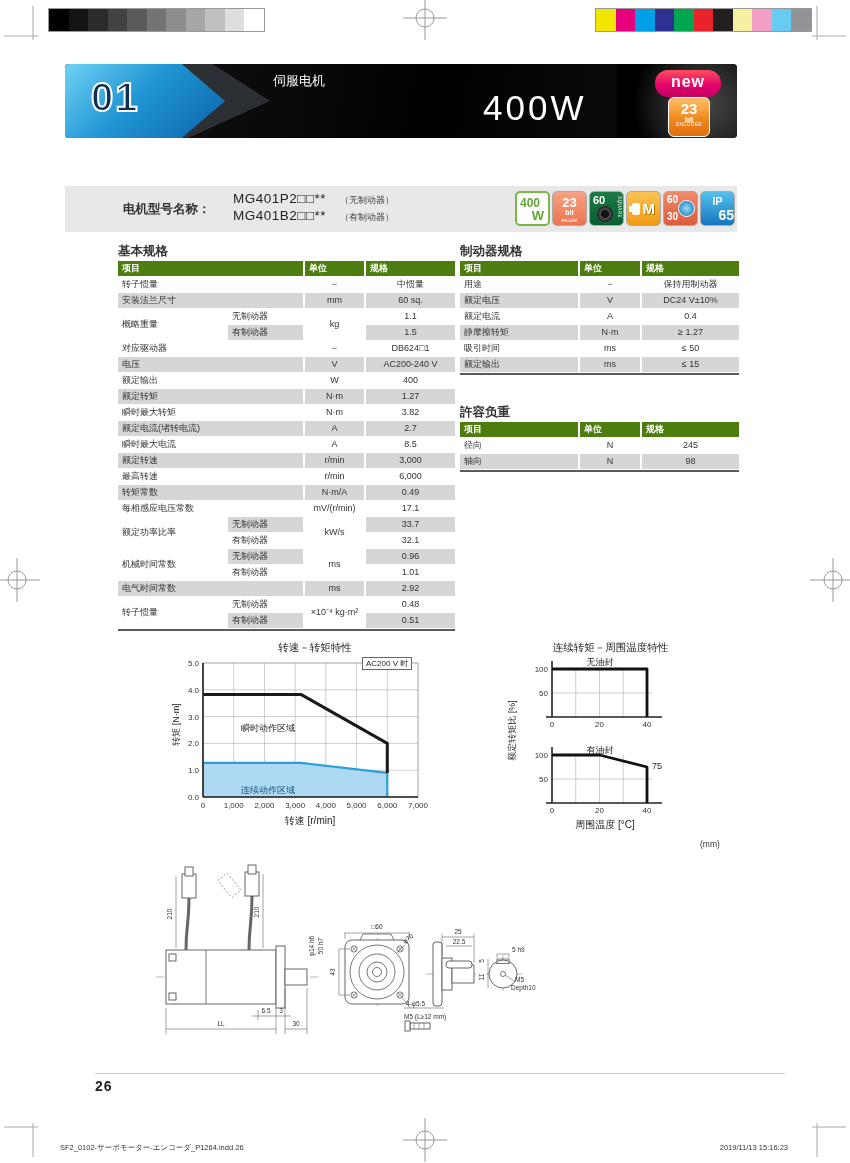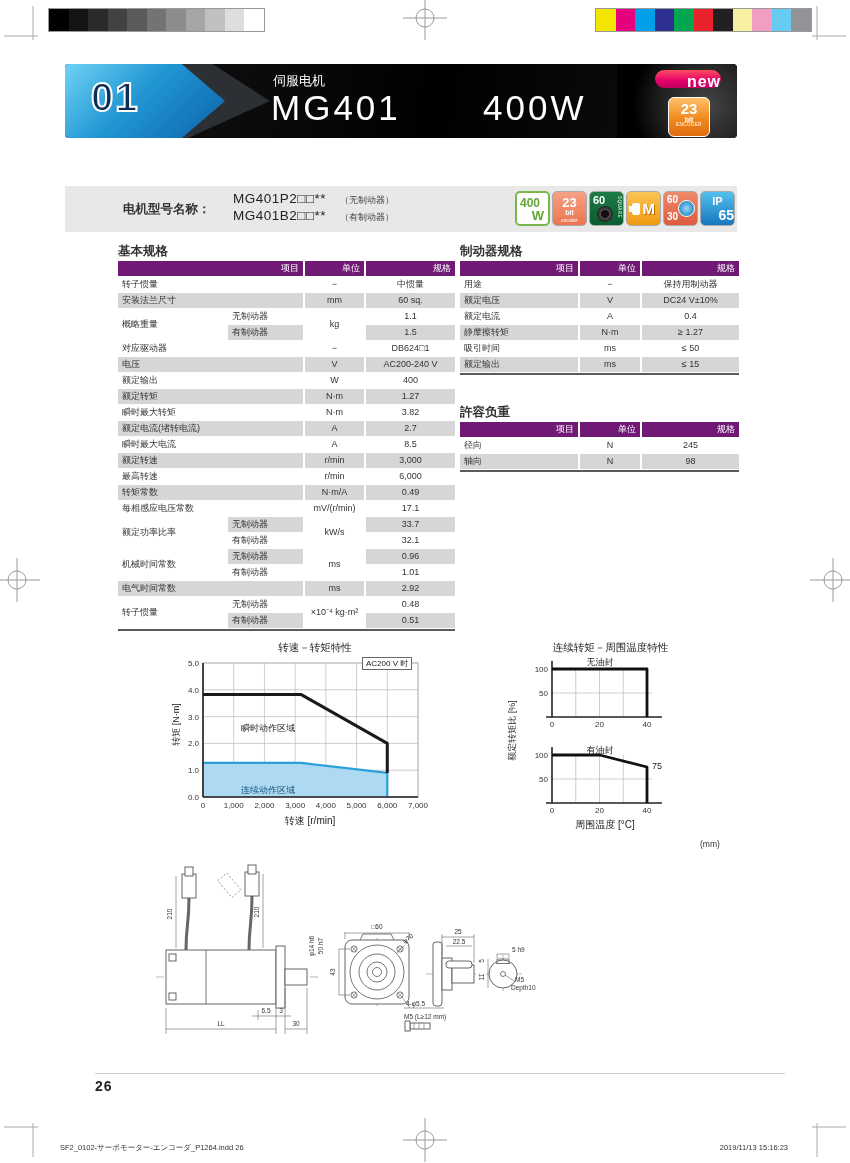--- a/index.html
+++ b/index.html
@@ -19,23 +19,23 @@
   .banner .chapterblk{position:absolute;left:0;top:0;width:160px;height:74px;
      background:linear-gradient(135deg,#6fd2f5 0%,#2196d3 45%,#0b63a8 100%);
      clip-path:polygon(0 0,73% 0,100% 50%,73% 100%,0 100%);}
   .chapter{position:absolute;left:26px;top:11px;font-size:40px;font-weight:bold;color:#0b2f55;
      -webkit-text-stroke:2px #fff;letter-spacing:2px;}
   .cat{position:absolute;left:208px;top:8px;font-size:13px;color:#fff;}
   .bigmodel{position:absolute;left:206px;top:24px;font-size:35px;color:#fff;letter-spacing:3px;font-weight:500;}
   .bigpower{position:absolute;left:418px;top:24px;font-size:35px;color:#fff;letter-spacing:3px;font-weight:500;}
   .globe-deco{position:absolute;right:0;top:0;width:120px;height:74px;
      background:radial-gradient(circle at 75% 55%,#454545 0%,#222 45%,#000 75%);}
-  .newbadge{position:absolute;right:16px;top:6px;width:66px;height:18px;border-radius:13px;
+  .newbadge{position:absolute;right:16px;top:6px;width:66px;height:27px;border-radius:13px;
      background:linear-gradient(180deg,#ff4d5e 0%,#e2006c 60%,#c10060 100%);
-     color:#fff;font-weight:bold;font-size:16px;text-align:right;line-height:24px;letter-spacing:1px;}
+     color:#fff;font-weight:bold;font-size:16px;text-align:center;line-height:24px;letter-spacing:1px;}
   .encbadge{position:absolute;right:27px;top:33px;width:40px;height:38px;border-radius:6px;
      background:linear-gradient(180deg,#ffc06a 0%,#f08a1d 55%,#e06c10 100%);
      border:1.5px solid #fff;color:#fff;text-align:center;line-height:1;}
   .encbadge .l1{font-size:15px;font-weight:bold;margin-top:3px;}
   .encbadge .l2{font-size:7px;font-weight:bold;}
   .encbadge .l3{font-size:4.5px;letter-spacing:.5px;}
   
   .modelbar{position:absolute;left:65px;top:186px;width:672px;height:46px;background:#e8e8e8;}
   .modelbar .lbl{position:absolute;left:58px;top:15px;font-size:12.5px;font-weight:bold;color:#333;}
   .mrow{position:absolute;left:168px;font-size:13.5px;color:#222;letter-spacing:.5px;white-space:nowrap;}
@@ -66,21 +66,21 @@
       background:radial-gradient(circle,#9fd8f2 0%,#2d92cc 70%);border:1px solid #fff;}
   .bip{background:linear-gradient(180deg,#55c0ec,#1577be);}
   .bip .t{position:absolute;left:0;right:0;top:3px;text-align:center;font-size:11px;font-weight:bold;}
   .bip .b{position:absolute;left:0;right:0;bottom:2px;text-align:right;font-size:14px;font-weight:bold;}
   
   .sec-title{position:absolute;font-size:12.5px;font-weight:bold;color:#333;}
   table.spec{position:absolute;border-collapse:separate;border-spacing:0;table-layout:fixed;
      font-size:9px;color:#333;border-bottom:2px solid #5c5a5a;}
   table.spec td{height:16px;padding:0 4px;line-height:15px;white-space:nowrap;overflow:hidden;
      border-bottom:1px solid #fff;box-sizing:border-box;}
-  tr.hdr td{background:#701a75;color:#fff;font-weight:normal;text-align:right;}
+  tr.hdr td{background:#4d7c0f;color:#fff;font-weight:bold;}
   td.vsep{border-left:2px solid #fff;}
   td.c{text-align:center;}
   td.g{background:#d6d6d6;}
   td.w{background:#fff;}
   
   .grid{stroke:#b9b9b9;stroke-width:0.7;}
   .frame{fill:none;stroke:#9a9a9a;stroke-width:0.9;}
   .axis{stroke:#222;stroke-width:1.6;}
   .tick{font-size:8px;fill:#333;}
   .tc{text-anchor:middle;} .te{text-anchor:end;}
@@ -167,21 +167,20 @@
     <line class="trim" x1="817" y1="1123" x2="817" y2="1157"></line>
       <line class="trim" x1="812" y1="1127" x2="846" y2="1127"></line>
   </svg>
 
   <div class="banner">
     <div class="globe-deco"></div>
     <div class="facet"></div>
     <div class="chapterblk"></div>
     <div class="chapter">01</div>
     <div class="cat">伺服电机</div>
-    <div class="bigmodel">MG401</div>
     <div class="bigpower">400W</div>
     <div class="newbadge">new</div>
     <div class="encbadge">
       <div class="l1">23</div>
       <div class="l2">bit</div>
       <div class="l3">ENCODER</div>
     </div>
   </div>
 
   <div class="modelbar">

